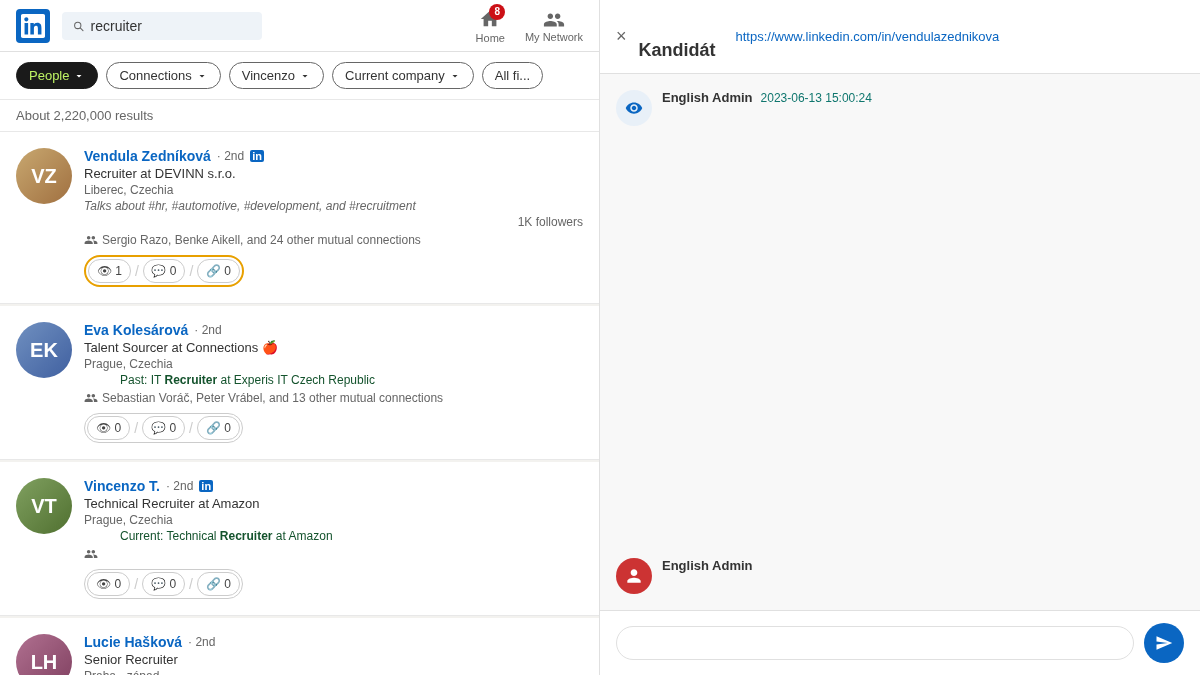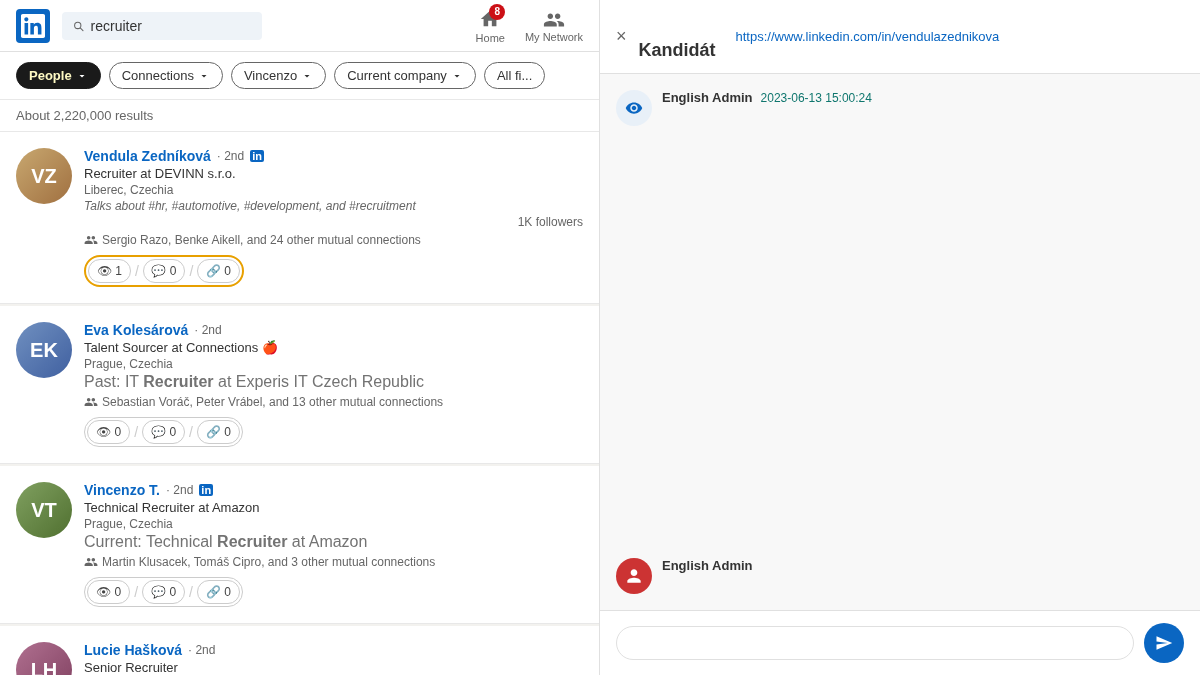--- a/index.html
+++ b/index.html
@@ -15,21 +15,21 @@
     .search-box { display: flex; align-items: center; background: #eef3f8; border-radius: 4px; padding: 6px 10px; gap: 6px; flex: 1; max-width: 200px; }
     .search-box input { background: transparent; border: none; outline: none; font-size: 14px; color: #333; width: 100%; }
     .nav-items { display: flex; align-items: center; gap: 20px; margin-left: auto; }
     .nav-item { display: flex; flex-direction: column; align-items: center; font-size: 11px; color: #666; cursor: pointer; position: relative; }
     .nav-item svg { width: 22px; height: 22px; fill: #666; }
     .nav-badge { position: absolute; top: -4px; right: -4px; background: #cc1016; color: white; border-radius: 50%; font-size: 10px; width: 16px; height: 16px; display: flex; align-items: center; justify-content: center; font-weight: bold; }
 
     
     .filters { display: flex; align-items: center; gap: 8px; padding: 10px 16px; background: #fff; border-bottom: 1px solid #e8e8e8; flex-wrap: nowrap; overflow: hidden; }
     .filter-btn { display: flex; align-items: center; gap: 4px; padding: 5px 12px; border-radius: 20px; border: 1px solid #666; background: #fff; font-size: 13px; color: #333; cursor: pointer; white-space: nowrap; }
-    .filter-btn.active { background: #1a1a1a; color: #fef9c3; border-color: #1a1a1a; font-weight: bold; }
+    .filter-btn.active { background: #1a1a1a; color: #bef264; border-color: #1a1a1a; }
     .filter-btn svg { width: 12px; height: 12px; }
     .filter-btn.active svg { fill: white; }
 
     
     .results-count { padding: 8px 16px; font-size: 13px; color: #666; background: #fff; border-bottom: 1px solid #e8e8e8; }
 
     
     .results-list { flex: 1; overflow-y: auto; background: #f3f2ef; }
     .result-card { background: #fff; margin-bottom: 2px; padding: 16px; display: flex; align-items: flex-start; gap: 12px; border-bottom: 1px solid #e8e8e8; }
     .avatar { width: 56px; height: 56px; border-radius: 50%; flex-shrink: 0; object-fit: cover; display: flex; align-items: center; justify-content: center; font-size: 20px; font-weight: bold; color: white; }
@@ -38,21 +38,21 @@
     .avatar.av3 { background: linear-gradient(135deg, #80a060, #507030); }
     .avatar.av4 { background: linear-gradient(135deg, #b07090, #804060); }
     .person-info { flex: 1; }
     .person-name { font-size: 14px; font-weight: 600; color: #0a66c2; cursor: pointer; display: flex; align-items: center; gap: 6px; }
     .degree-badge { color: #666; font-size: 12px; font-weight: 400; }
     .person-title { font-size: 13px; color: #333; margin-top: 2px; display: flex; align-items: flex-start; gap: 4px; }
     .person-location { font-size: 12px; color: #666; margin-top: 2px; }
     .person-talks { font-size: 12px; color: #666; margin-top: 2px; font-style: italic; }
     .person-followers { font-size: 12px; color: #666; margin-top: 2px; text-align: right; }
     .mutual-connections { font-size: 12px; color: #666; margin-top: 4px; display: flex; align-items: center; gap: 4px; }
-    .past-current { font-size: 16px; color: #737373; margin-top: 2px; }
+    .past-current { font-size: 12px; color: #14532d; margin-top: 2px; margin-left: 36px; }
     .action-row { display: flex; align-items: center; gap: 4px; margin-top: 8px; }
     .action-btn { display: flex; align-items: center; gap: 3px; padding: 4px 8px; border: 1px solid #ccc; border-radius: 16px; background: #fff; font-size: 12px; color: #444; cursor: pointer; }
     .divider { color: #ccc; }
     .highlight-ring { border: 2px solid #e8a000 !important; border-radius: 20px; }
     .li-icon { font-size: 11px; background: #0a66c2; color: white; border-radius: 2px; padding: 0 2px; }
 
     
     .right-panel { width: 600px; background: #fff; display: flex; flex-direction: column; }
     .candidate-header { display: flex; align-items: center; padding: 12px 16px; border-bottom: 1px solid #e0e0e0; gap: 12px; }
     .close-btn { color: #666; cursor: pointer; font-size: 18px; flex-shrink: 0; }
@@ -231,21 +231,20 @@
           <span>Technical Recruiter at Amazon</span>
         </div>
         <div class="person-location">
           <span>Prague, Czechia</span>
         </div>
         <div class="past-current">Current: Technical <b>Recruiter</b> at Amazon</div>
         <div class="mutual-connections">
           <svg width="14" height="14" viewBox="0 0 24 24" fill="#666">
               <path d="M16 11c1.66 0 3-1.34 3-3s-1.34-3-3-3-3 1.34-3 3 1.34 3 3 3zm-8 0c1.66 0 3-1.34 3-3S9.66 5 8 5 5 6.34 5 8s1.34 3 3 3zm0 2c-2.33 0-7 1.17-7 3.5V19h14v-2.5C14 14.17 10.33 13 8 13zm8 0c-.29 0-.62.02-.97.05 1.16.84 1.97 1.97 1.97 3.45V19h6v-2.5c0-2.33-4.67-3.5-7-3.5z"></path>
             </svg>
-          <span>Martin Klusacek, Tomáš Cipro, and 3 other mutual connections</span>
         </div>
         <div class="action-row" style="display:inline-flex;border:1px solid #ccc;border-radius:20px;padding:2px;">
           <button class="action-btn">👁 0</button>
           <span class="divider">/</span>
           <button class="action-btn">💬 0</button>
           <span class="divider">/</span>
           <button class="action-btn">🔗 0</button>
         </div>
       </div>
     </div>

